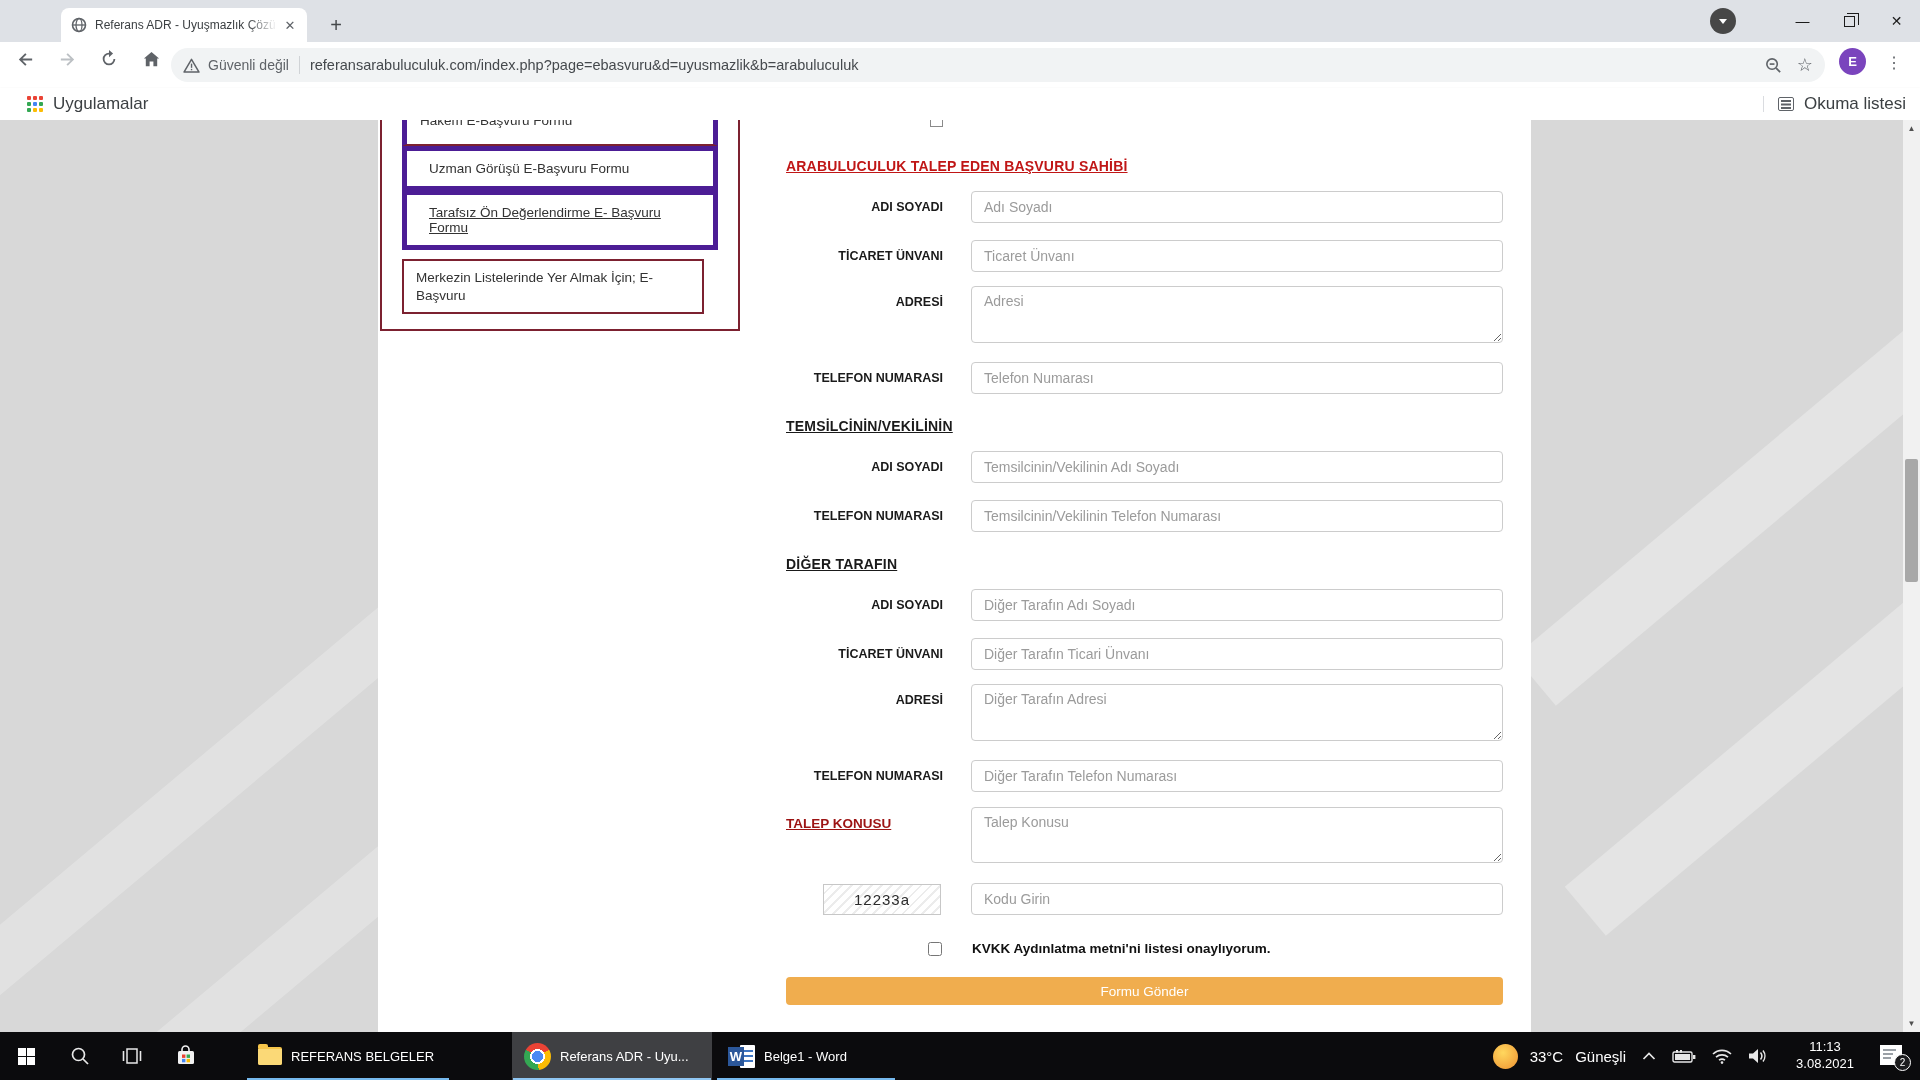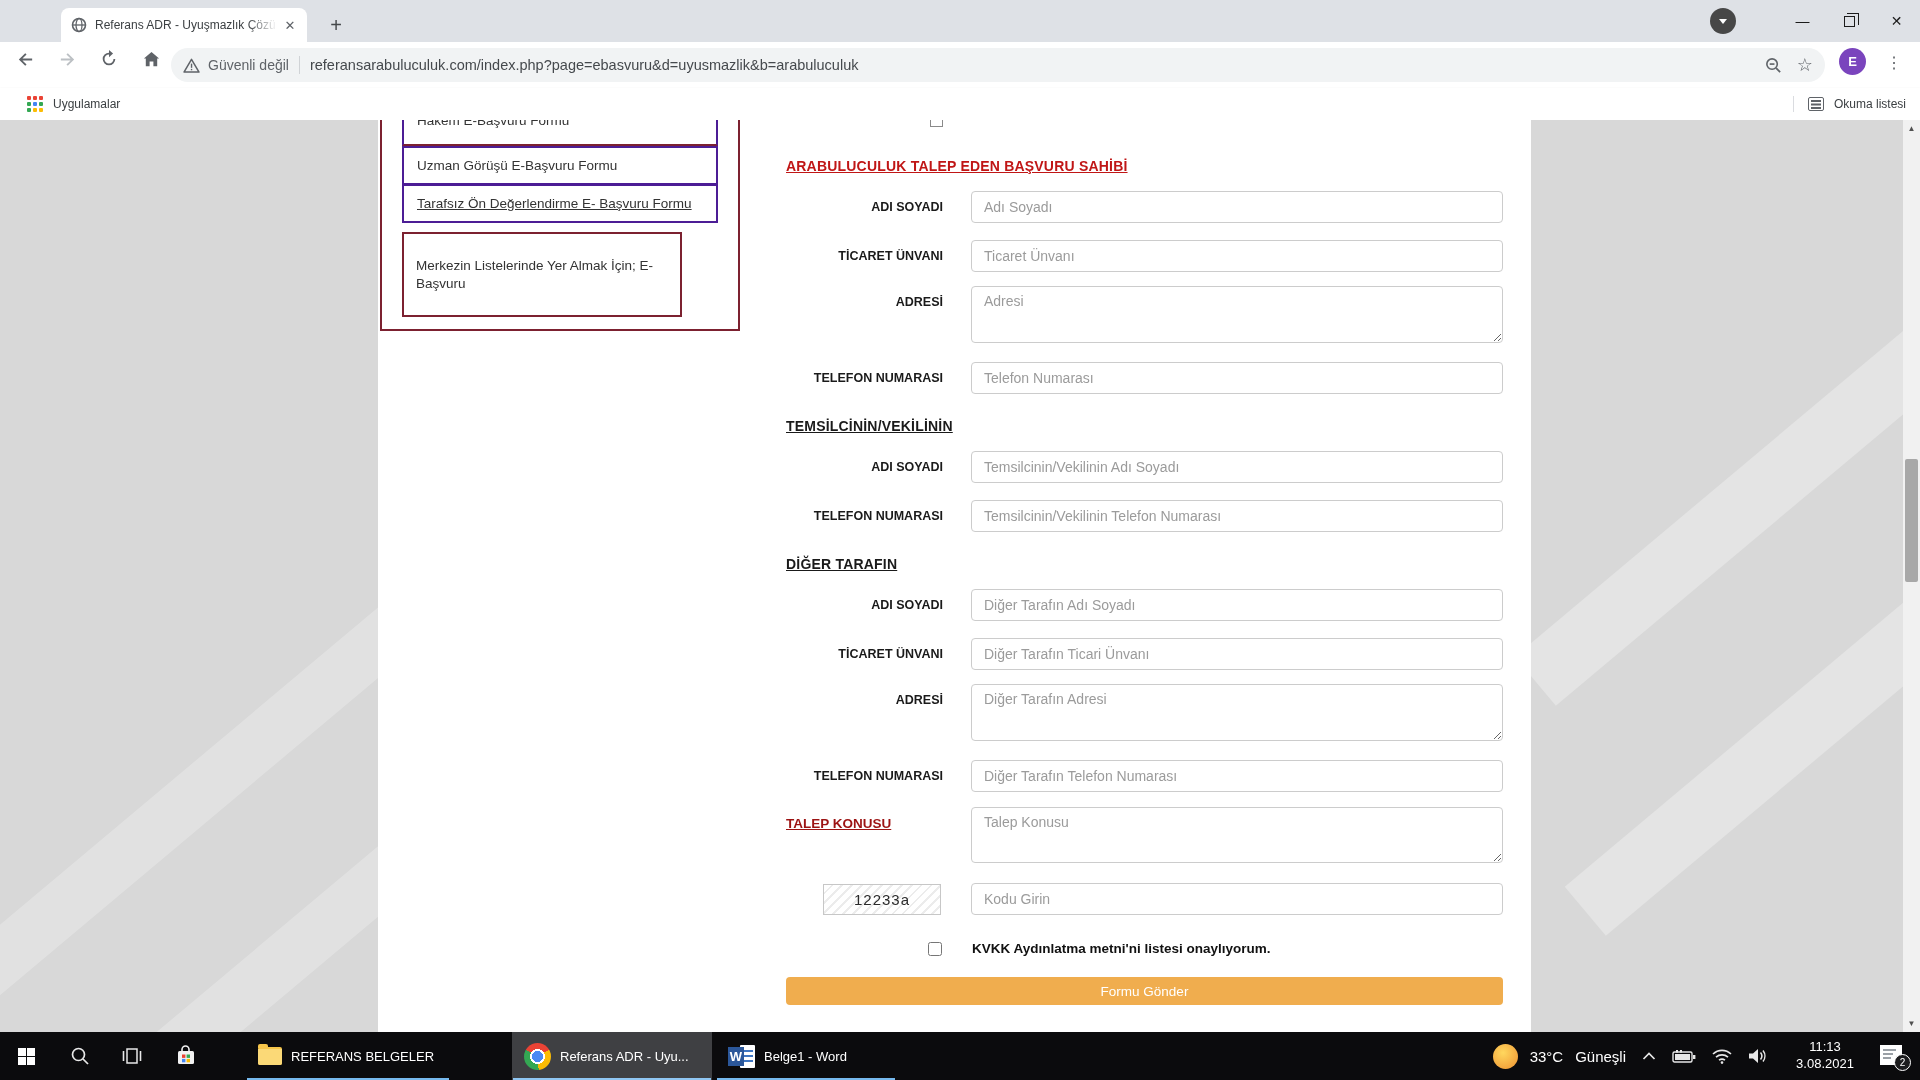--- a/index.html
+++ b/index.html
@@ -29,38 +29,38 @@
   .addr-div { width:1px; height:18px; background:#d0d3d6; margin:0 10px; }
   .addr-url { color:#45494d; font-size:14.5px; white-space:nowrap; overflow:hidden; flex:1; }
   .addr-right { display:flex; align-items:center; gap:14px; margin-left:10px; }
   .avatar { position:absolute; left:1839px; top:48px; width:27px; height:27px; border-radius:50%; display:flex; align-items:center; justify-content:center; color:#fff; font-size:13px; font-weight:700; }
   .kebab { position:absolute; left:1882px; top:50px; width:24px; height:24px; display:flex; align-items:center; justify-content:center; color:#5f6368; font-size:16px; letter-spacing:0; }
 
   
   .bookmarks { position:absolute; left:0; top:88px; width:1920px; height:32px; background:#fff; display:flex; align-items:center; box-shadow:0 1px 2px rgba(0,0,0,.18); }
   .apps-grid { width:16px; height:16px; display:grid; grid-template-columns:repeat(3,4px); grid-template-rows:repeat(3,4px); gap:2px; margin-left:27px; }
   .apps-grid i { border-radius:1px; }
-  .bm-label { font-size:12px; color:#3c4043; margin-left:10px; }
+  .bm-label { font-size:17px; color:#3c4043; margin-left:10px; }
   .bm-right { position:absolute; right:14px; display:flex; align-items:center; }
   .bm-divider { width:1px; height:16px; background:#dadce0; margin-right:14px; }
   .rl-ico { width:16px; height:14px; border:1.5px solid #5f6368; border-radius:2px; position:relative; margin-right:8px; }
   .rl-ico:before { content:""; position:absolute; left:2px; top:2px; right:2px; height:1.5px; background:#5f6368; box-shadow:0 3.5px 0 #5f6368, 0 7px 0 #5f6368; }
 
   
   .page { position:absolute; left:0; top:120px; width:1920px; height:912px; background:#d8d8d8; overflow:hidden; }
   .ribbon { position:absolute; background:rgba(255,255,255,.30); }
   .content-col { position:absolute; left:378px; top:0; width:1153px; height:912px; background:#fff; }
 
   
   .side-panel { position:absolute; left:2px; top:0; width:360px; height:211px; border:2px solid #7c2130; border-top:none; background:#fff; overflow:hidden; }
-  .menu-item { margin:0 20px; border:2px solid #4c1d95; background:#fff; font-size:13.5px; color:#333; padding:10px 13px; }
+  .menu-item { margin:0 20px; border:5px solid #4c1d95; background:#fff; font-size:13.5px; color:#333; padding:10px 22px; }
   .menu-item.cut { height:26px; padding:0 13px; overflow:hidden; border-top:none; border-bottom:2px solid #7c2130; display:block; }
   .menu-item.cut span { display:block; margin-top:-7px; }
   .menu-item.joined { margin-top:-1px;text-decoration:underline; }
-  .menu-item.selected { margin-top:9px; border:2px solid #7c2130; padding:23px 12px; line-height:1.3; width:280px; }
+  .menu-item.selected { margin-top:9px; border:2px solid #7c2130; padding:8px 12px; line-height:1.3; width:302px; }
 
   
   .form-col { position:absolute; left:408px; top:0; width:717px; }
   .pcheckbox { margin-left:144px; width:13px; height:7px; border:1px solid #8a8a8a; border-top:none; background:#fff; }
   .sec-title { font-size:14px; font-weight:700; text-decoration:underline; letter-spacing:.2px; }
   .sec-title.red { color:#c01616; margin-top:31px; }
   .sec-title.dark { color:#1a1a1a; margin-top:24px; }
   .frow { display:flex; margin-top:17px; }
   .frow.ta { margin-top:14px; }
   .frow.after-ta { margin-top:15px; }

